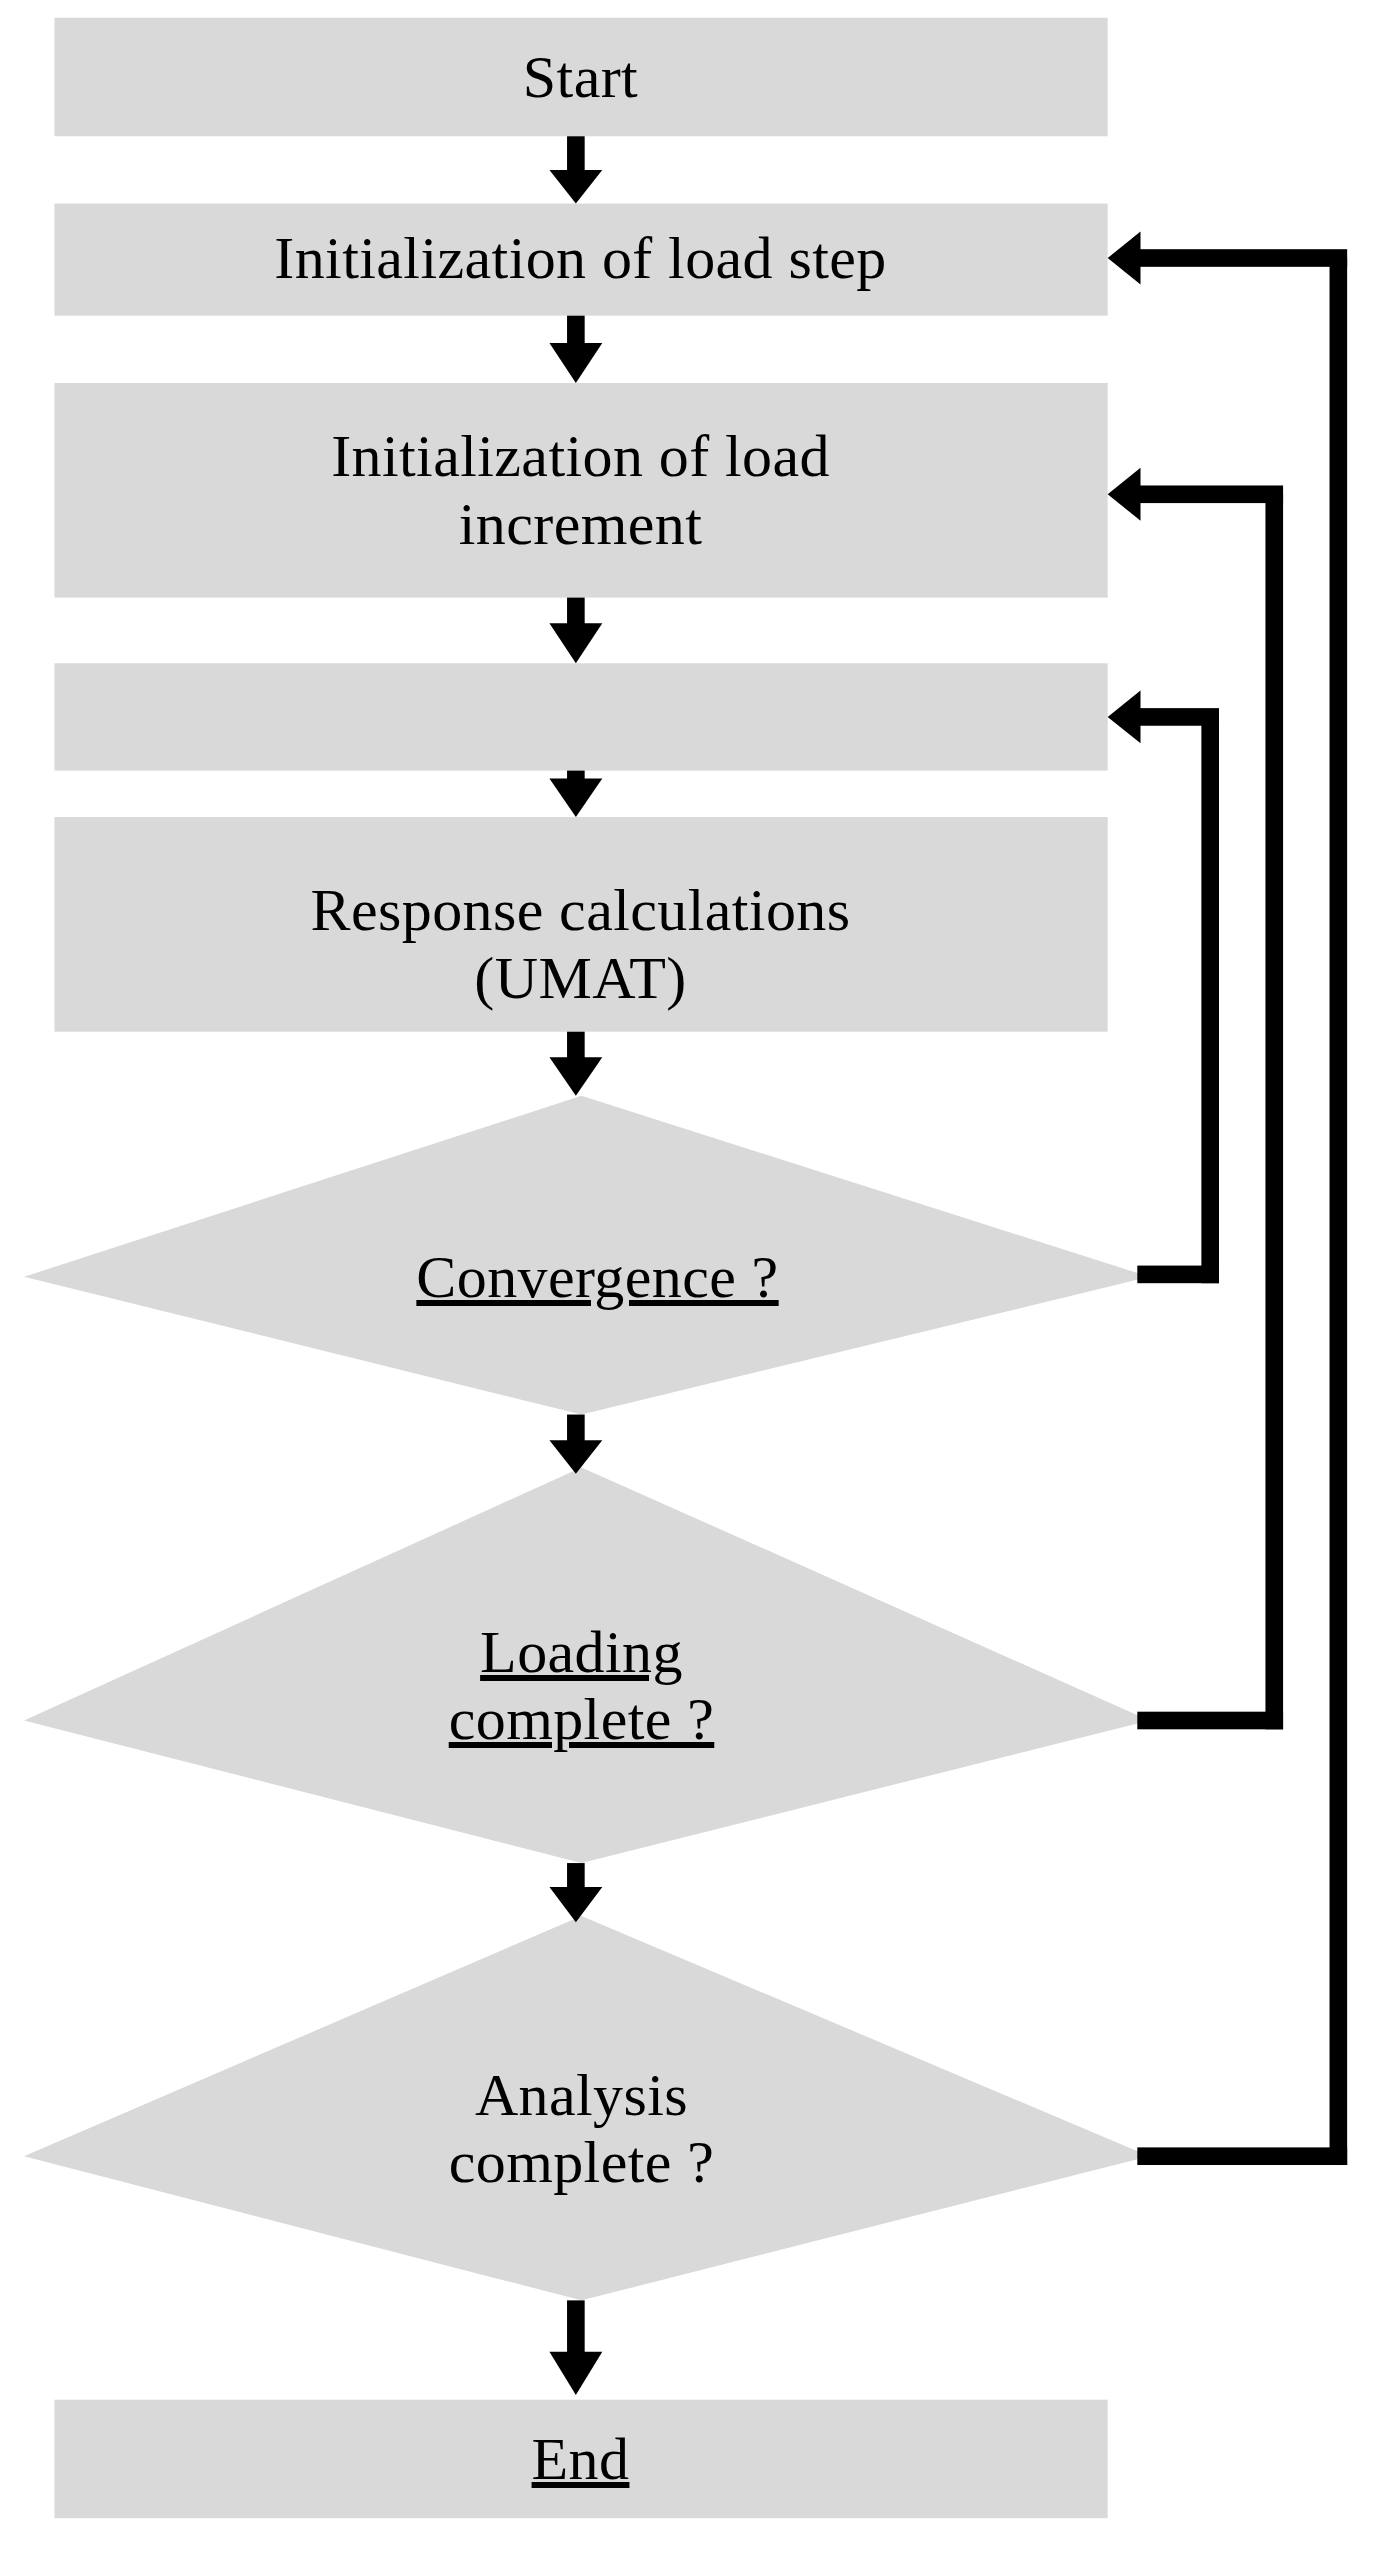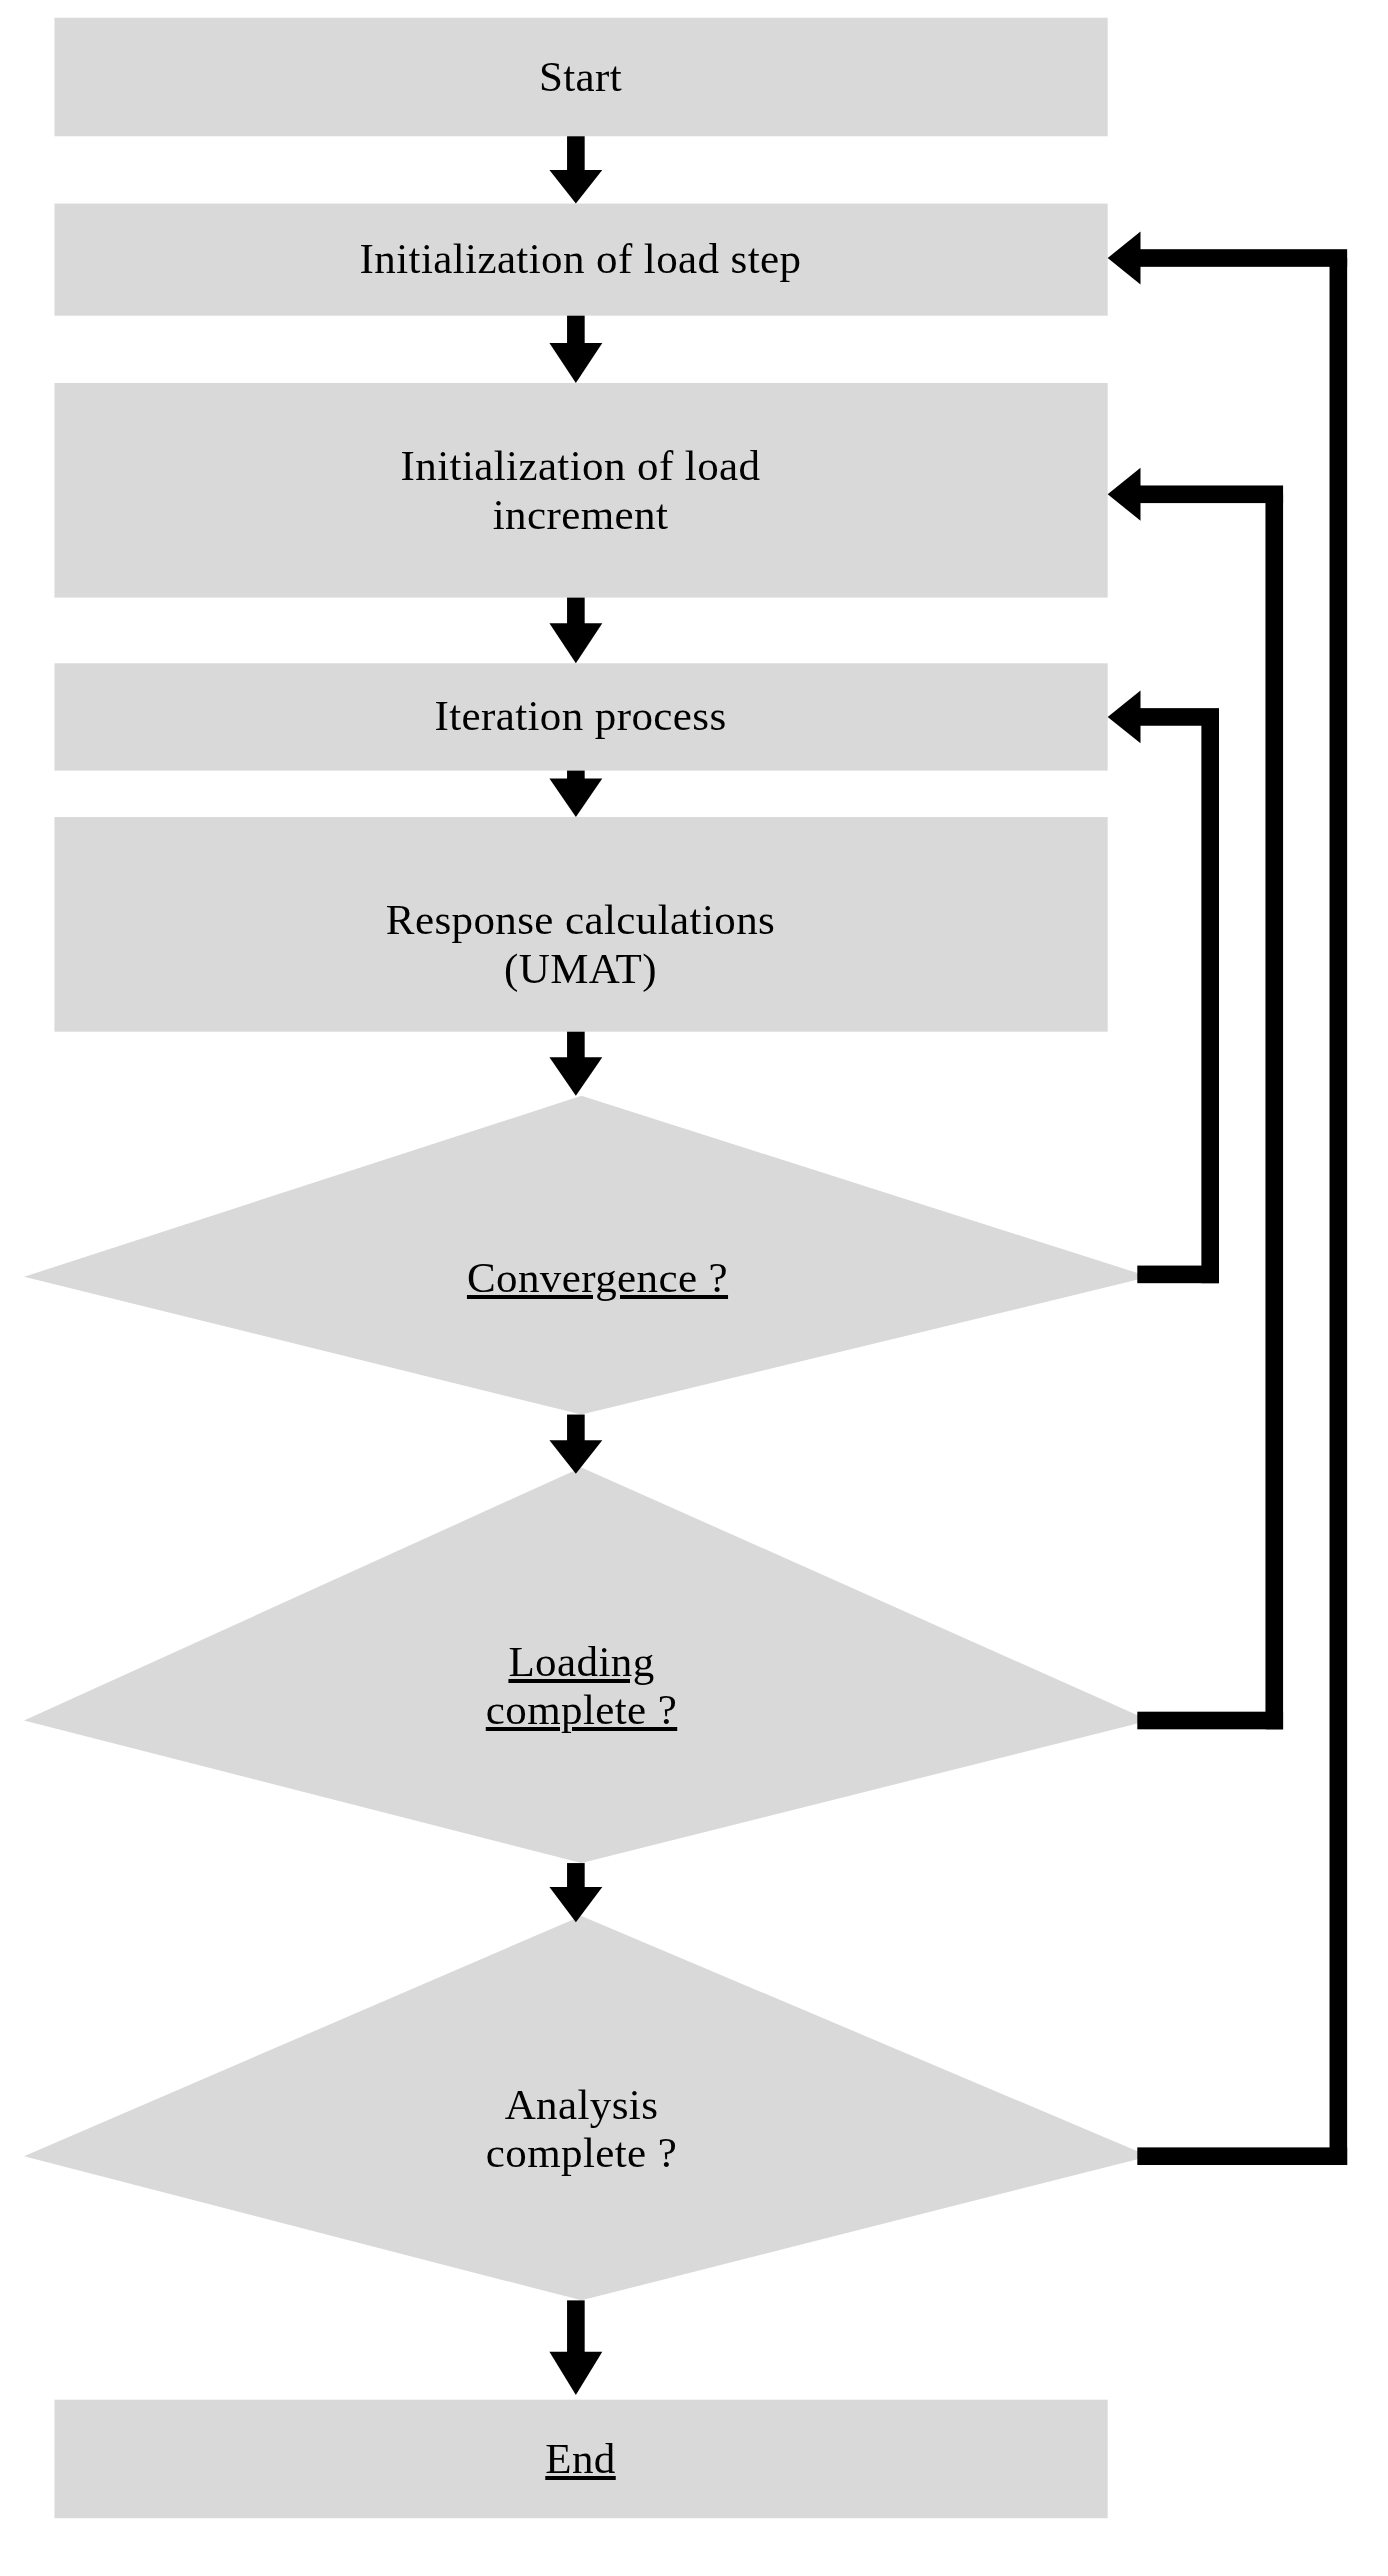--- a/index.html
+++ b/index.html
@@ -24,21 +24,21 @@
     width: 1388px;
     height: 2576px;
   }
   .node-label {
     position: absolute;
     display: flex;
     align-items: center;
     justify-content: center;
     text-align: center;
     color: #000000;
-    font-size: 43px;
+    font-size: 60px;
     line-height: 1.12;
     letter-spacing: 0.4px;
     white-space: pre-line;
     pointer-events: none;
   }
 </style>
 </head>
 <body>
 
 <div id="flowchart-canvas">
@@ -126,21 +126,20 @@
 
   </svg>
 
   <div class="node-label" style="left:54px; top:17.6px; width:1053px; height:119px;">Start</div>
 
   <div class="node-label" style="left:54px; top:383px; width:1053px; height:215px;">Initialization of load
 increment</div>
 
   <div class="node-label" style="left:54px; top:203px; width:1053px; height:112px;">Initialization of load step</div>
 
-  <div class="node-label" style="left:54px; top:663px; width:1053px; height:107px;">Iteration process</div>
 
   <div class="node-label" style="left:54px; top:817px; width:1053px; height:215px;margin-top:20px;">Response calculations
 (UMAT)</div>
 
   <div class="node-label" style="left:197px; top:1214px; width:801px; height:128px;text-decoration:underline;">Convergence ?</div>
 
   <div class="node-label" style="left:181px; top:1598px; width:801px; height:176px;text-decoration:underline;">Loading
 complete ?</div>
 
   <div class="node-label" style="left:181px; top:2041px; width:801px; height:176px;">Analysis

